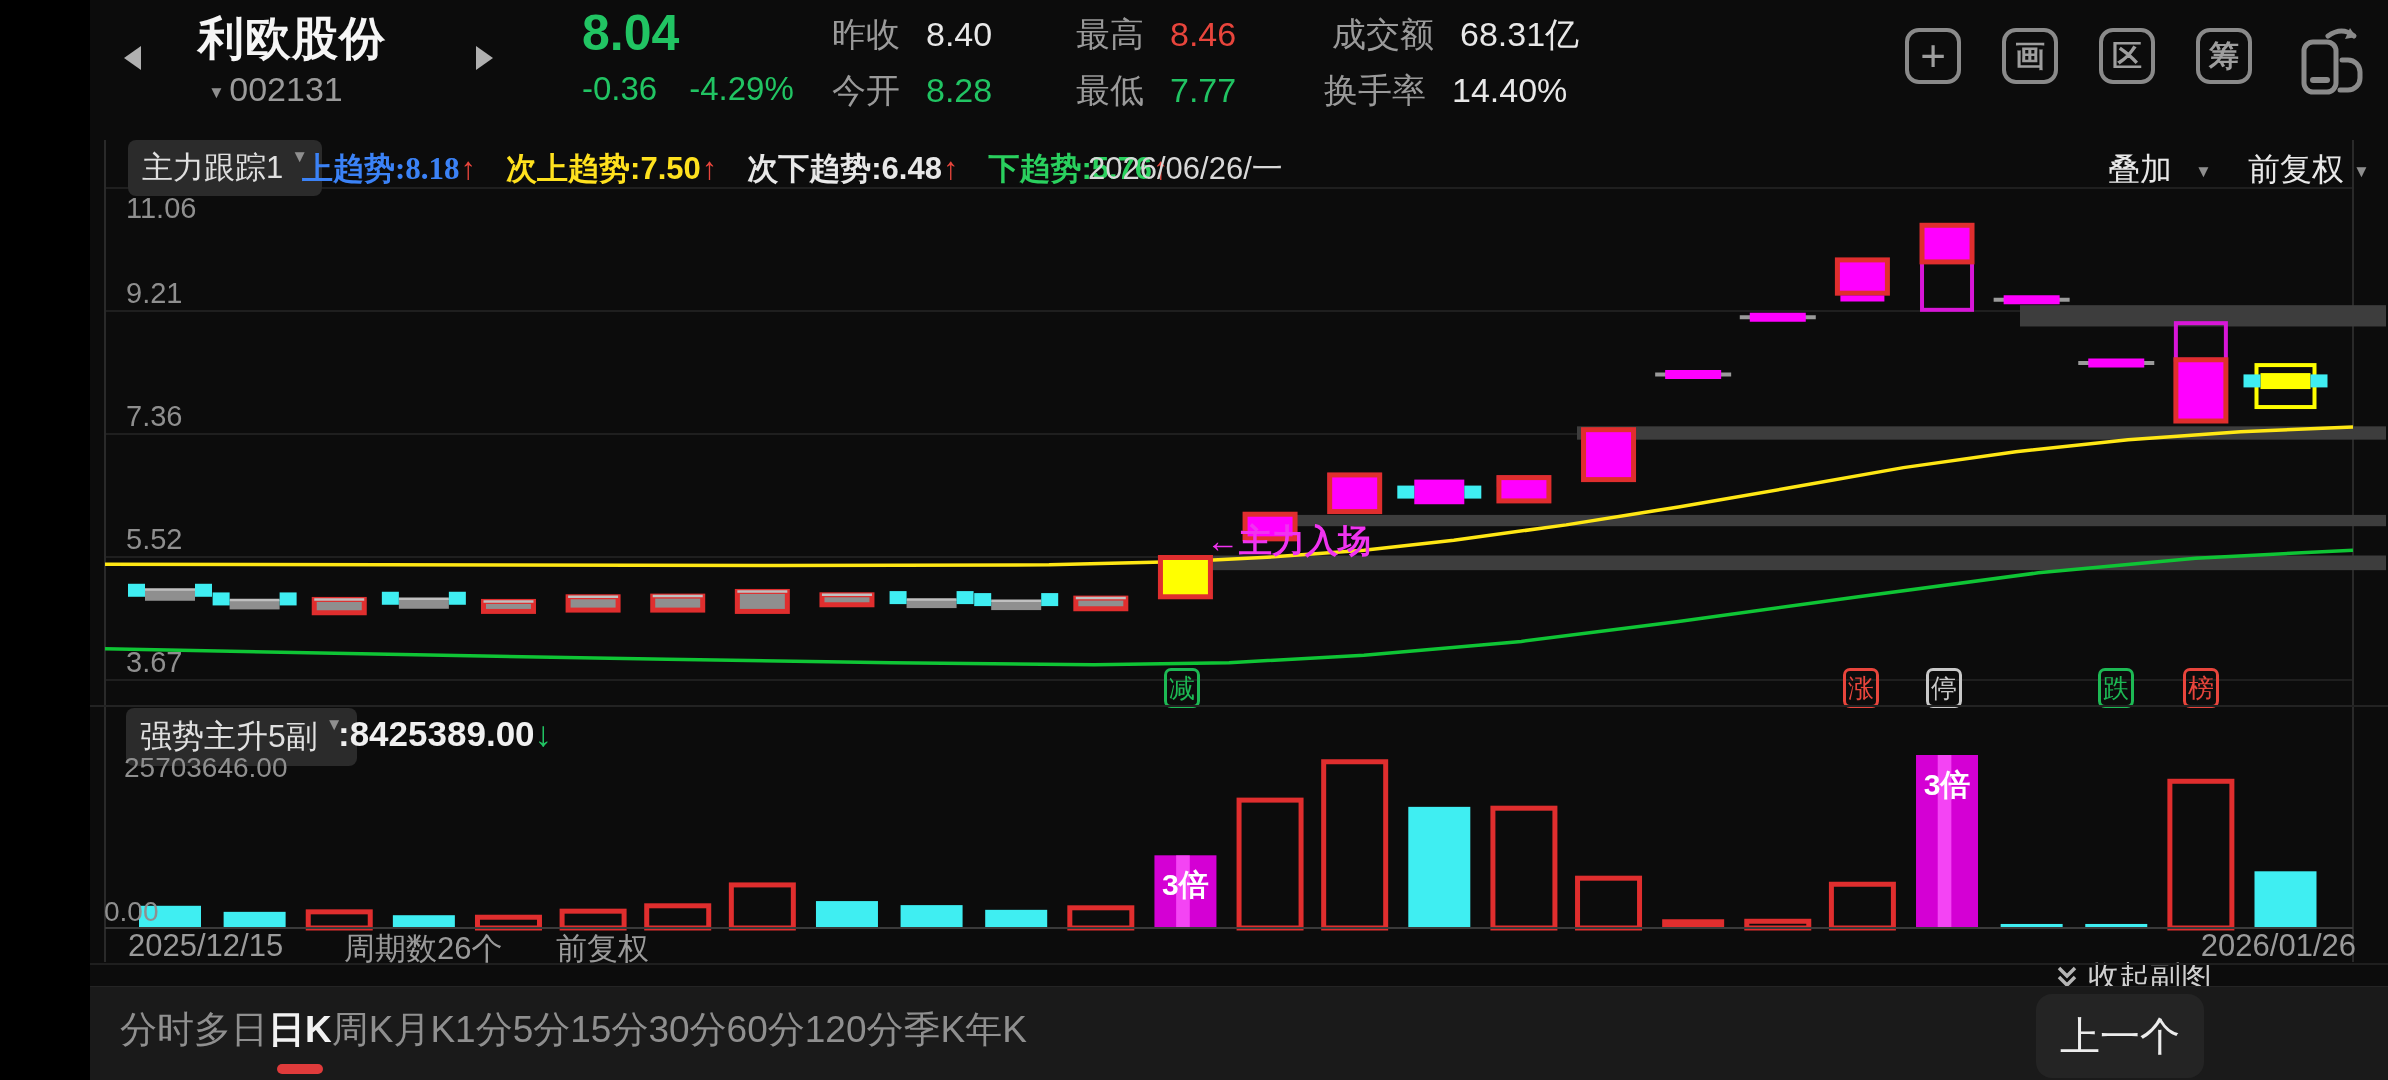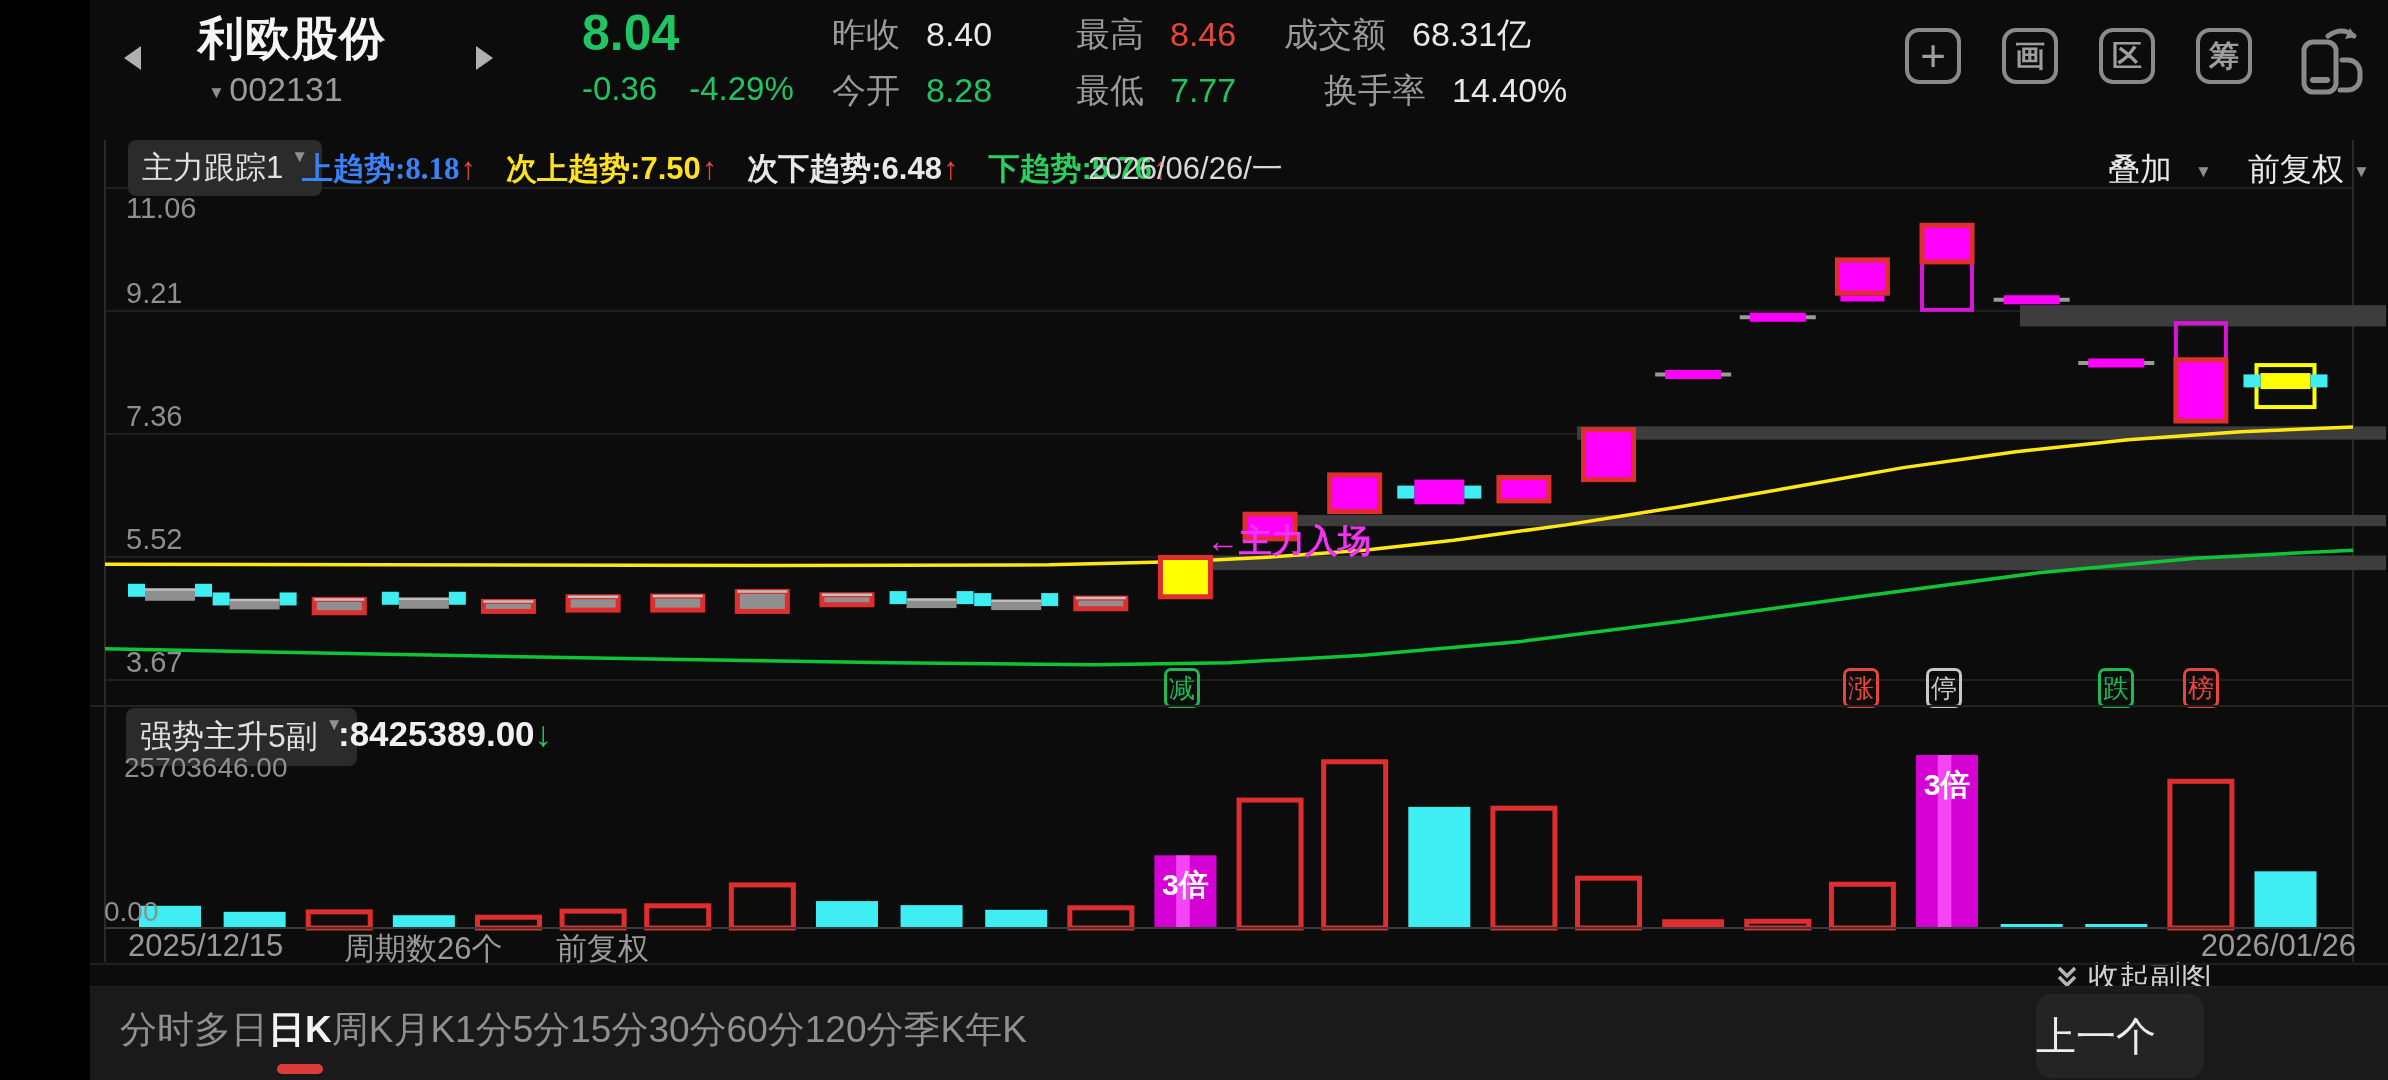--- a/index.html
+++ b/index.html
@@ -29,21 +29,21 @@
   .badge{position:absolute;width:36px;height:40px;border:3px solid;border-radius:7px;box-sizing:border-box;
          display:flex;align-items:center;justify-content:center;font-size:26px;}
   .annot{position:absolute;font-size:33px;font-weight:bold;}
   .axlab{position:absolute;font-size:28px;color:#8f8f8f;}
   .footlab{position:absolute;font-size:31px;color:#9a9a9a;}
   .tabs{display:flex;padding:18px 0 0 30px;font-size:37px;color:#8f8f8f;}
   .tab{cursor:pointer;}
   .tab.active{color:#f2f2f2;font-weight:bold;}
   .tab.active::after{content:'';display:block;width:46px;height:10px;background:#e03b3b;border-radius:6px;margin:9px auto 0;}
   .navbtn{position:absolute;top:994px;height:84px;background:#242424;border-radius:16px;color:#ececec;
-          font-size:40px;display:flex;align-items:center;}
+          font-size:40px;display:flex;align-items:center;justify-content:center;}
   .sep{position:absolute;background:#232323;height:2px;}
 </style>
 </head>
 <body>
 
 <div class="screen">
   <div class="panel"></div>
 
   <svg id="chart-canvas" class="abs" style="left:0;top:0" width="2388" height="1080" viewBox="0 0 2388 1080">
       <line x1="105" y1="188" x2="2353" y2="188" stroke="#262626" stroke-width="1.5"></line>
@@ -178,21 +178,21 @@
         <span class="sv c-green">8.28</span>
       </div>
       <div class="stat" style="left: 1076px; top: 12px;">
         <span class="sl">最高</span>
         <span class="sv c-red">8.46</span>
       </div>
       <div class="stat" style="left: 1076px; top: 68px;">
         <span class="sl">最低</span>
         <span class="sv c-green">7.77</span>
       </div>
-      <div class="stat" style="left: 1284px; top: 12px;">
+      <div class="stat" style="left: 1332px; top: 12px;">
         <span class="sl">成交额</span>
         <span class="sv c-white">68.31亿</span>
       </div>
       <div class="stat" style="left: 1324px; top: 68px;">
         <span class="sl">换手率</span>
         <span class="sv c-white">14.40%</span>
       </div>
     </div>
 
   <div class="iconbox" style="left:1905px">

